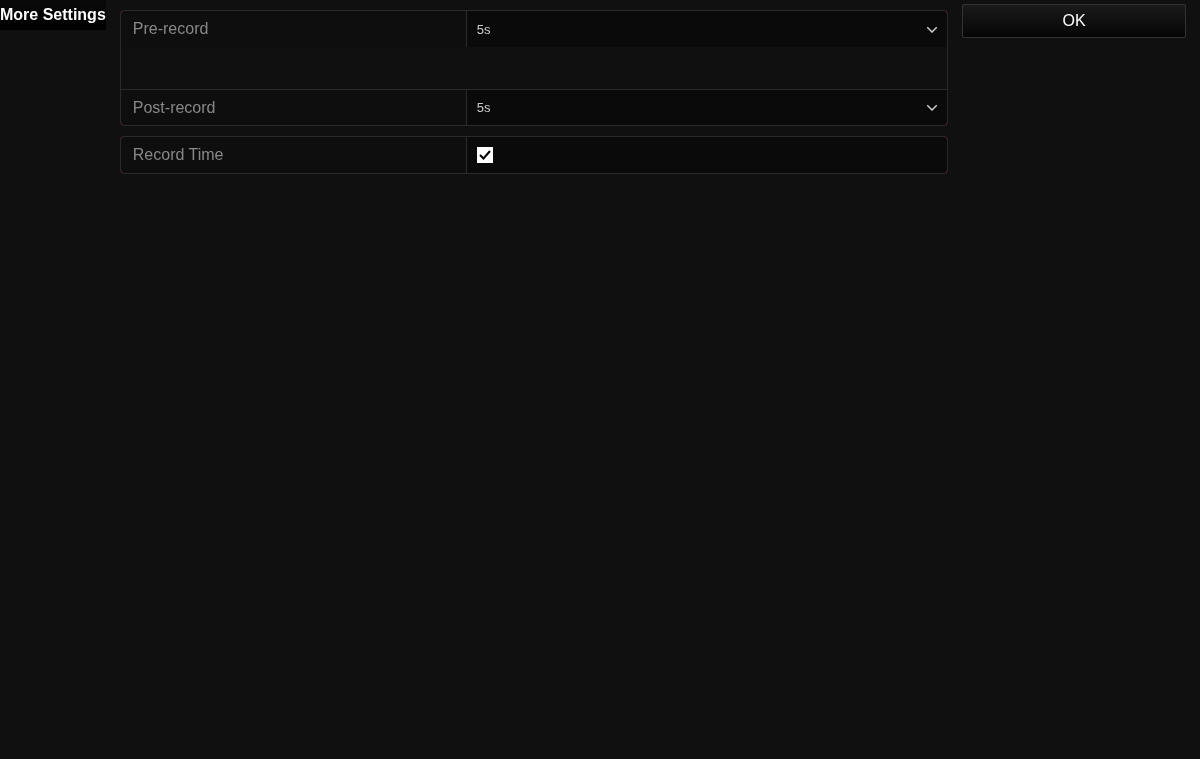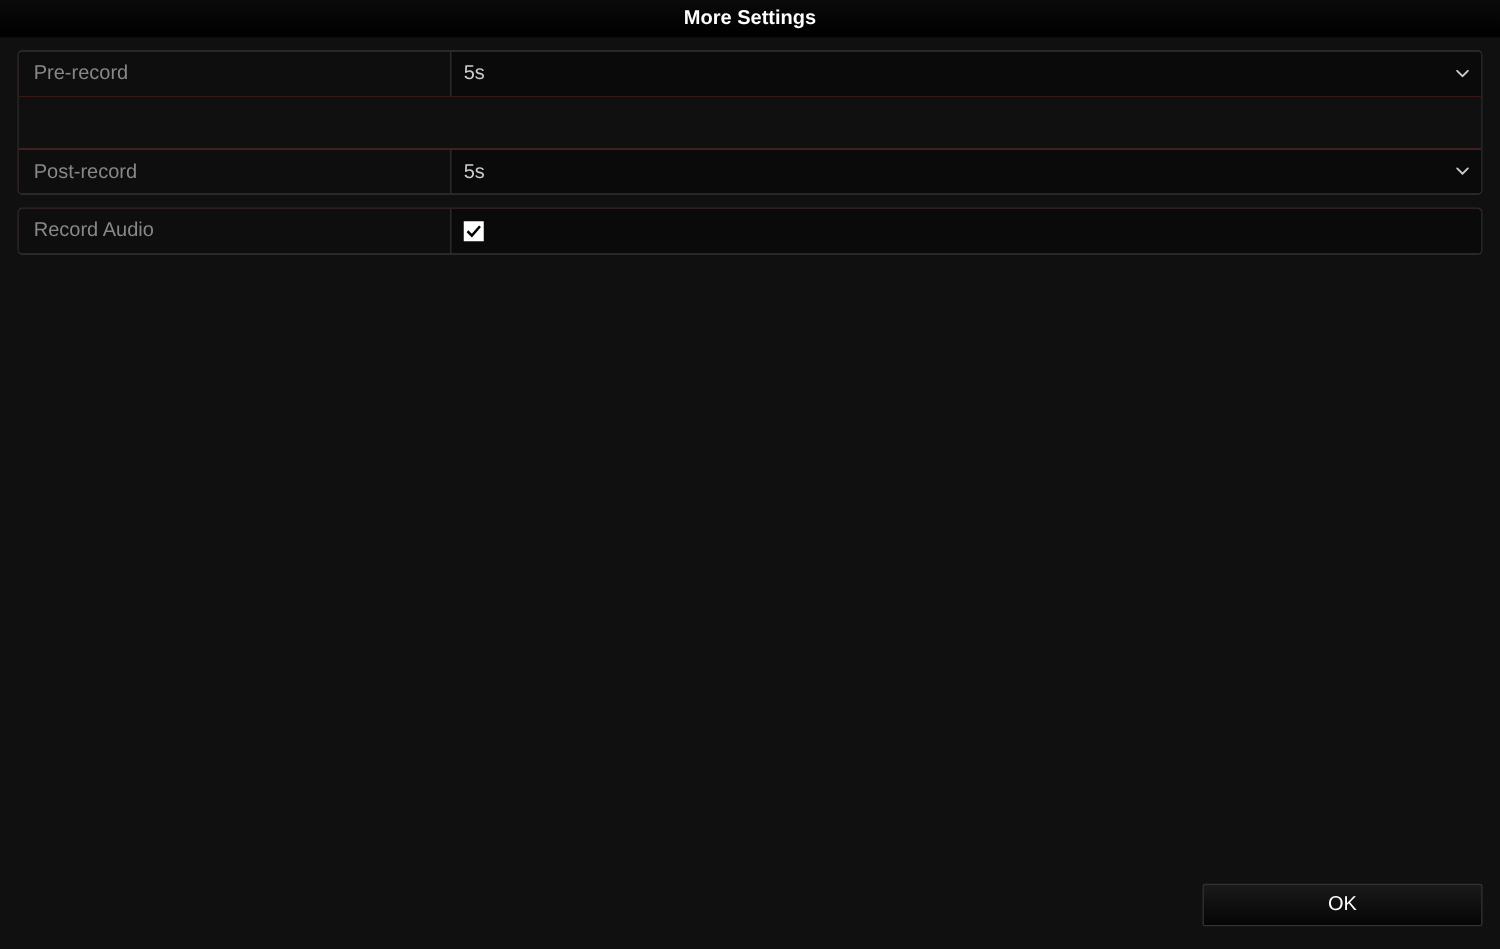--- a/index.html
+++ b/index.html
@@ -14,21 +14,21 @@
       font-family: Arial, sans-serif;
       font-size: 16px;
       color: #888;
       overflow: hidden;
       position: relative;
     }
     .window {
       width: 100%;
       height: 100%;
       display: flex;
-      flex-direction: column;
+      flex-direction: row;
     }
     .titlebar {
       height: 30px;
       background: linear-gradient(to bottom, #0a0a0a, #000000);
       border-bottom: 1px solid #000;
       display: flex;
       align-items: center;
       justify-content: center;
     }
     .titlebar-text {
@@ -73,21 +73,21 @@
       background: #0a0a0a;
       position: relative;
     }
     .select-value,
     .input-value {
       color: #ccc;
       flex: 1;
       background: transparent;
       border: none;
       outline: none;
-      font-size: 16px;
+      font-size: 13px;
     }
     .dropdown-chevron {
       position: absolute;
       right: 10px;
       color: #ccc;
       font-size: 10px;
       pointer-events: none;
     }
     .checkbox {
       width: 16px;
@@ -159,21 +159,21 @@
               </svg>
           </span>
         </div>
       </div>
 
 
     </div>
 
     <div class="form-group">
       <div class="form-row">
-        <div class="label-cell">Record Audio</div>
+        <div class="label-cell">Record Time</div>
         <div class="value-cell">
           <div class="checkbox">
             <svg viewBox="0 0 12 12">
               <path d="M1 6 L4.5 9.5 L11 2" stroke="#000" stroke-width="2" fill="none"></path>
             </svg>
           </div>
         </div>
       </div>
     </div>
 

